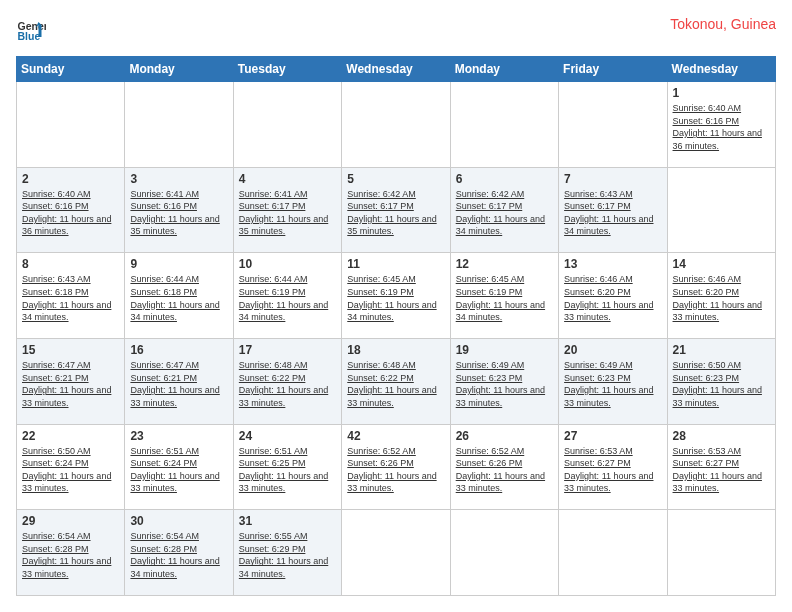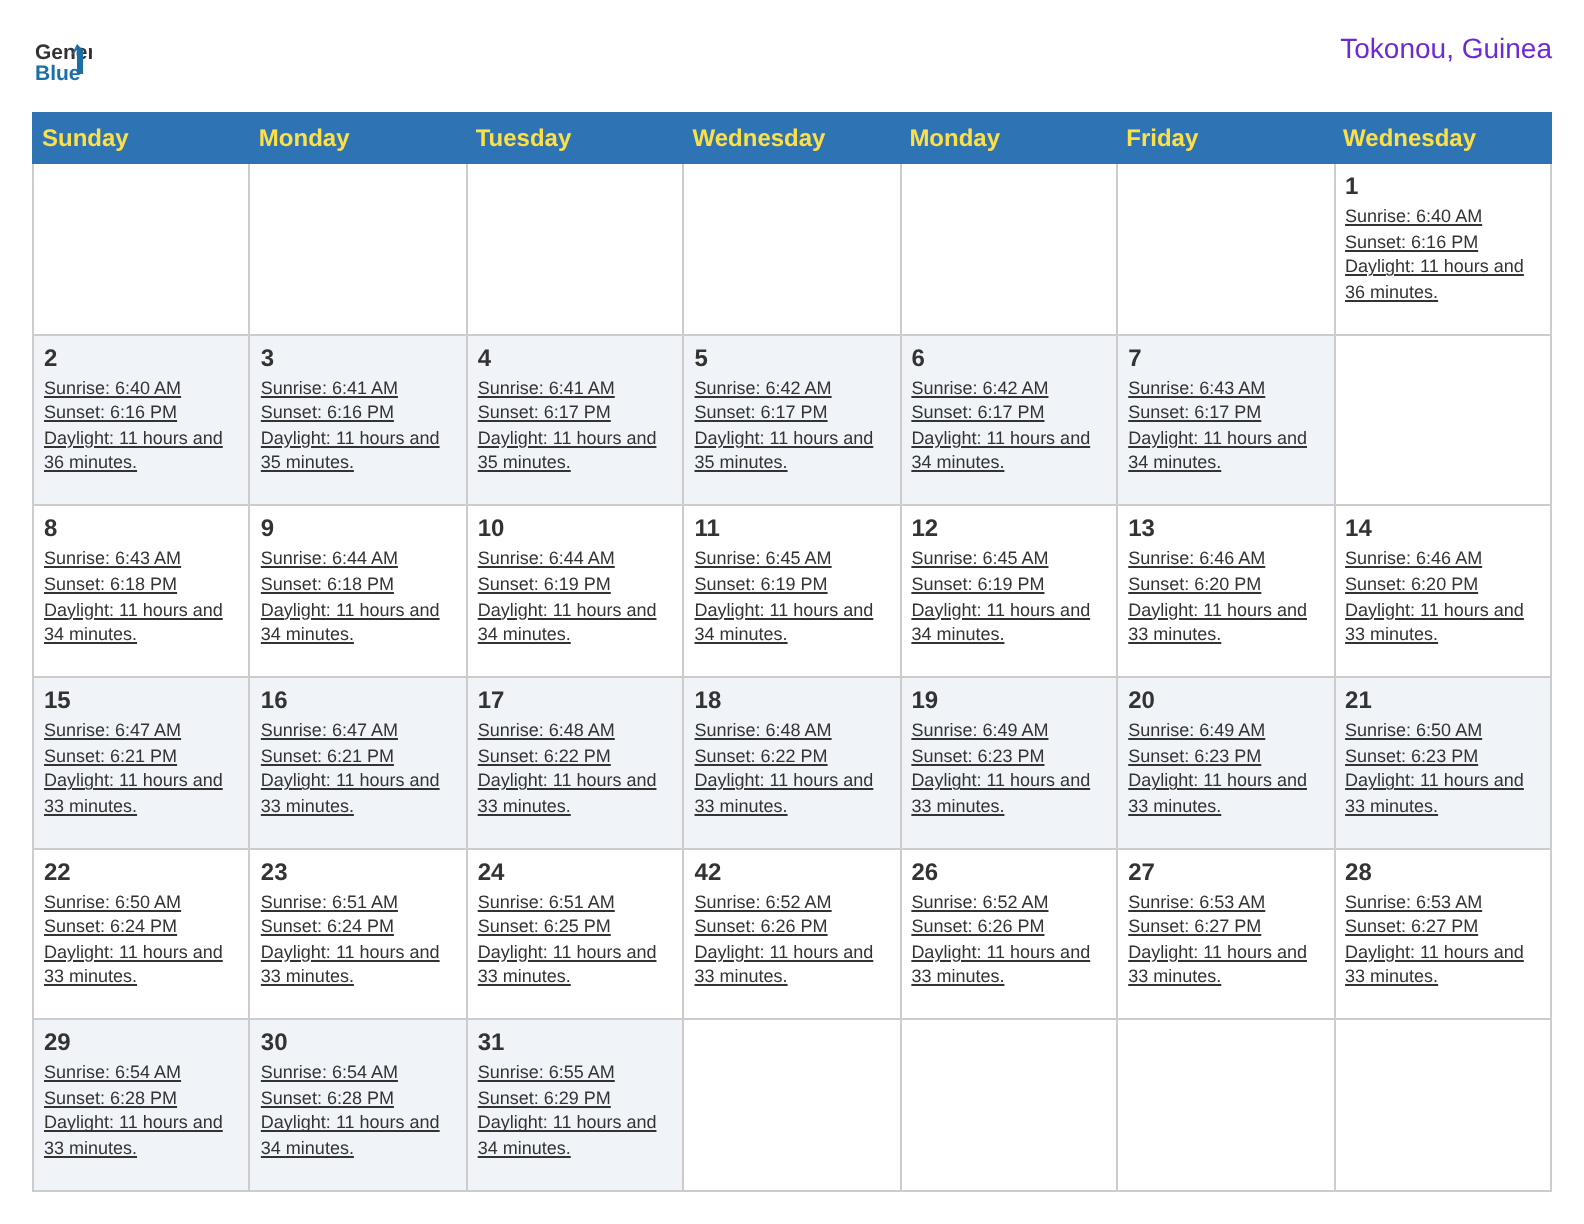--- a/index.html
+++ b/index.html
@@ -35,32 +35,32 @@
     .title-block {
       text-align: right;
     }
     .month-title {
       font-size: 32px;
       font-weight: bold;
       color: #333;
     }
     .location {
       font-size: 14px;
-      color: #6d28d9;
+      color: #ef4444;
     }
     .calendar {
       flex: 1;
       border: 1px solid #ccc;
       border-collapse: collapse;
       width: 100%;
       table-layout: fixed;
     }
     .calendar th {
       background: #2e74b5;
-      color: #fde047;
+      color: #ffffff;
       font-size: 12px;
       font-weight: bold;
       padding: 5px 4px;
       text-align: left;
       border: 1px solid #2e74b5;
     }
     .calendar td {
       border: 1px solid #ccc;
       vertical-align: top;
       padding: 4px 5px;

